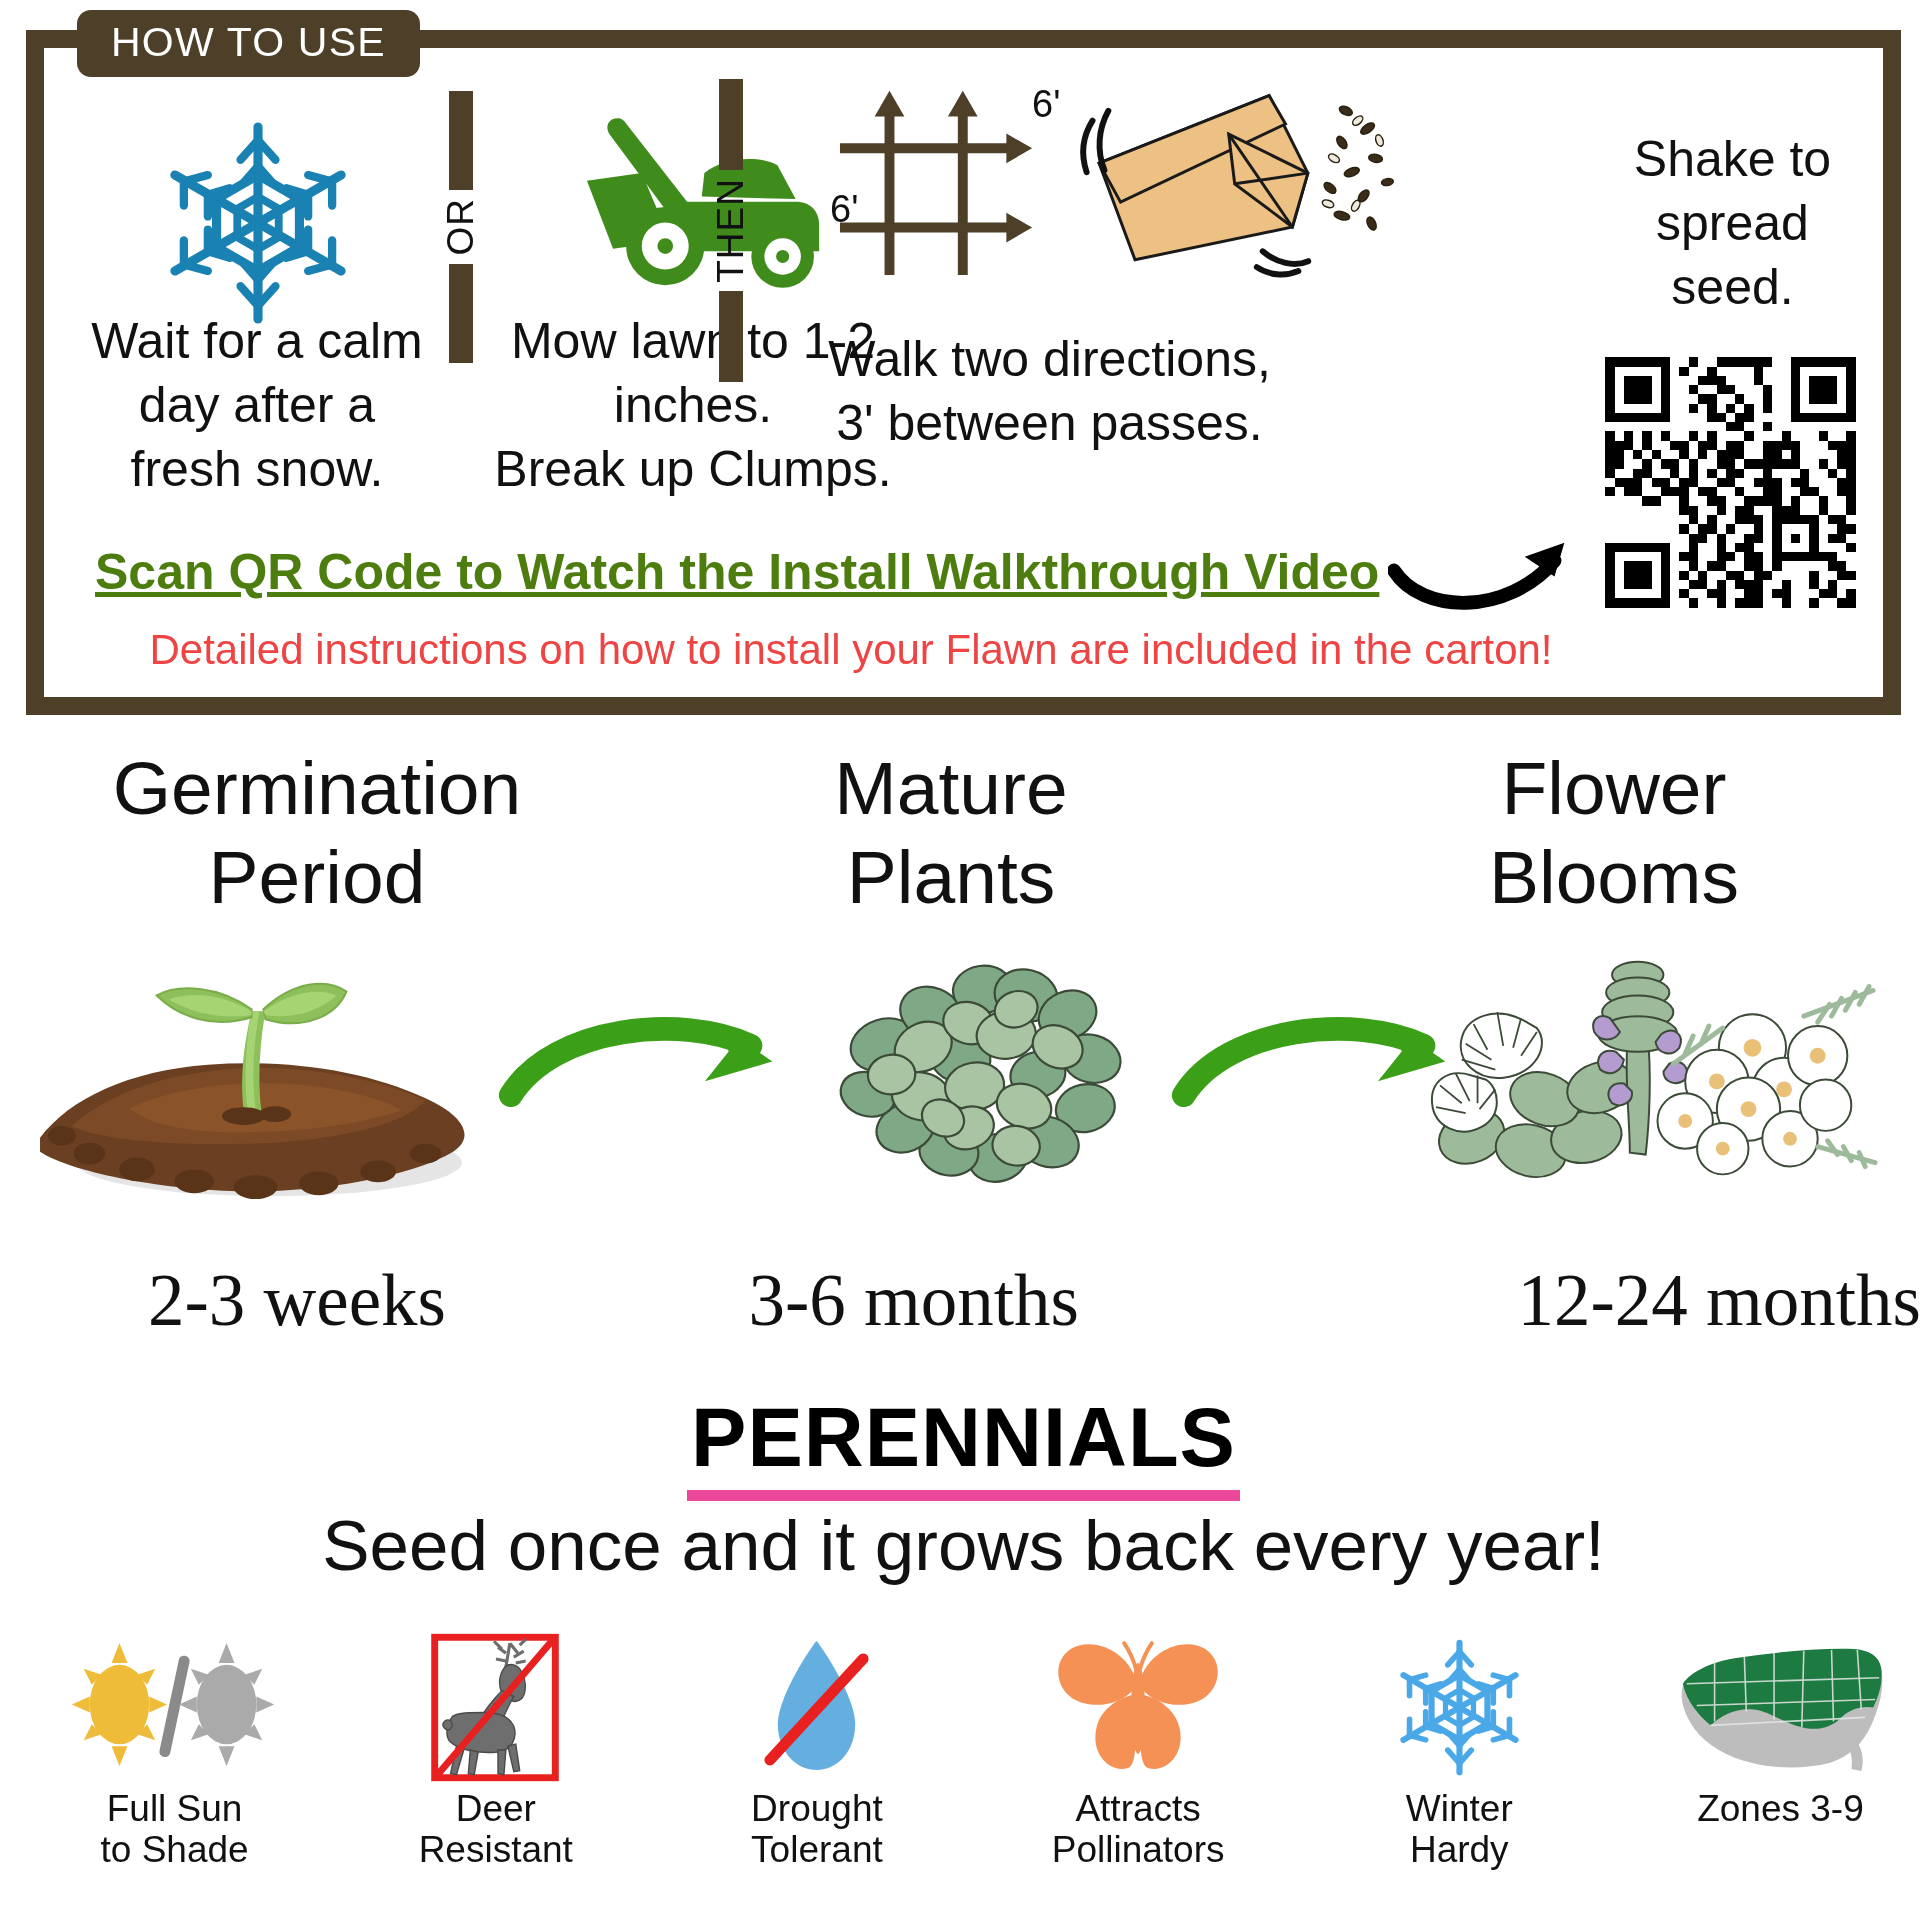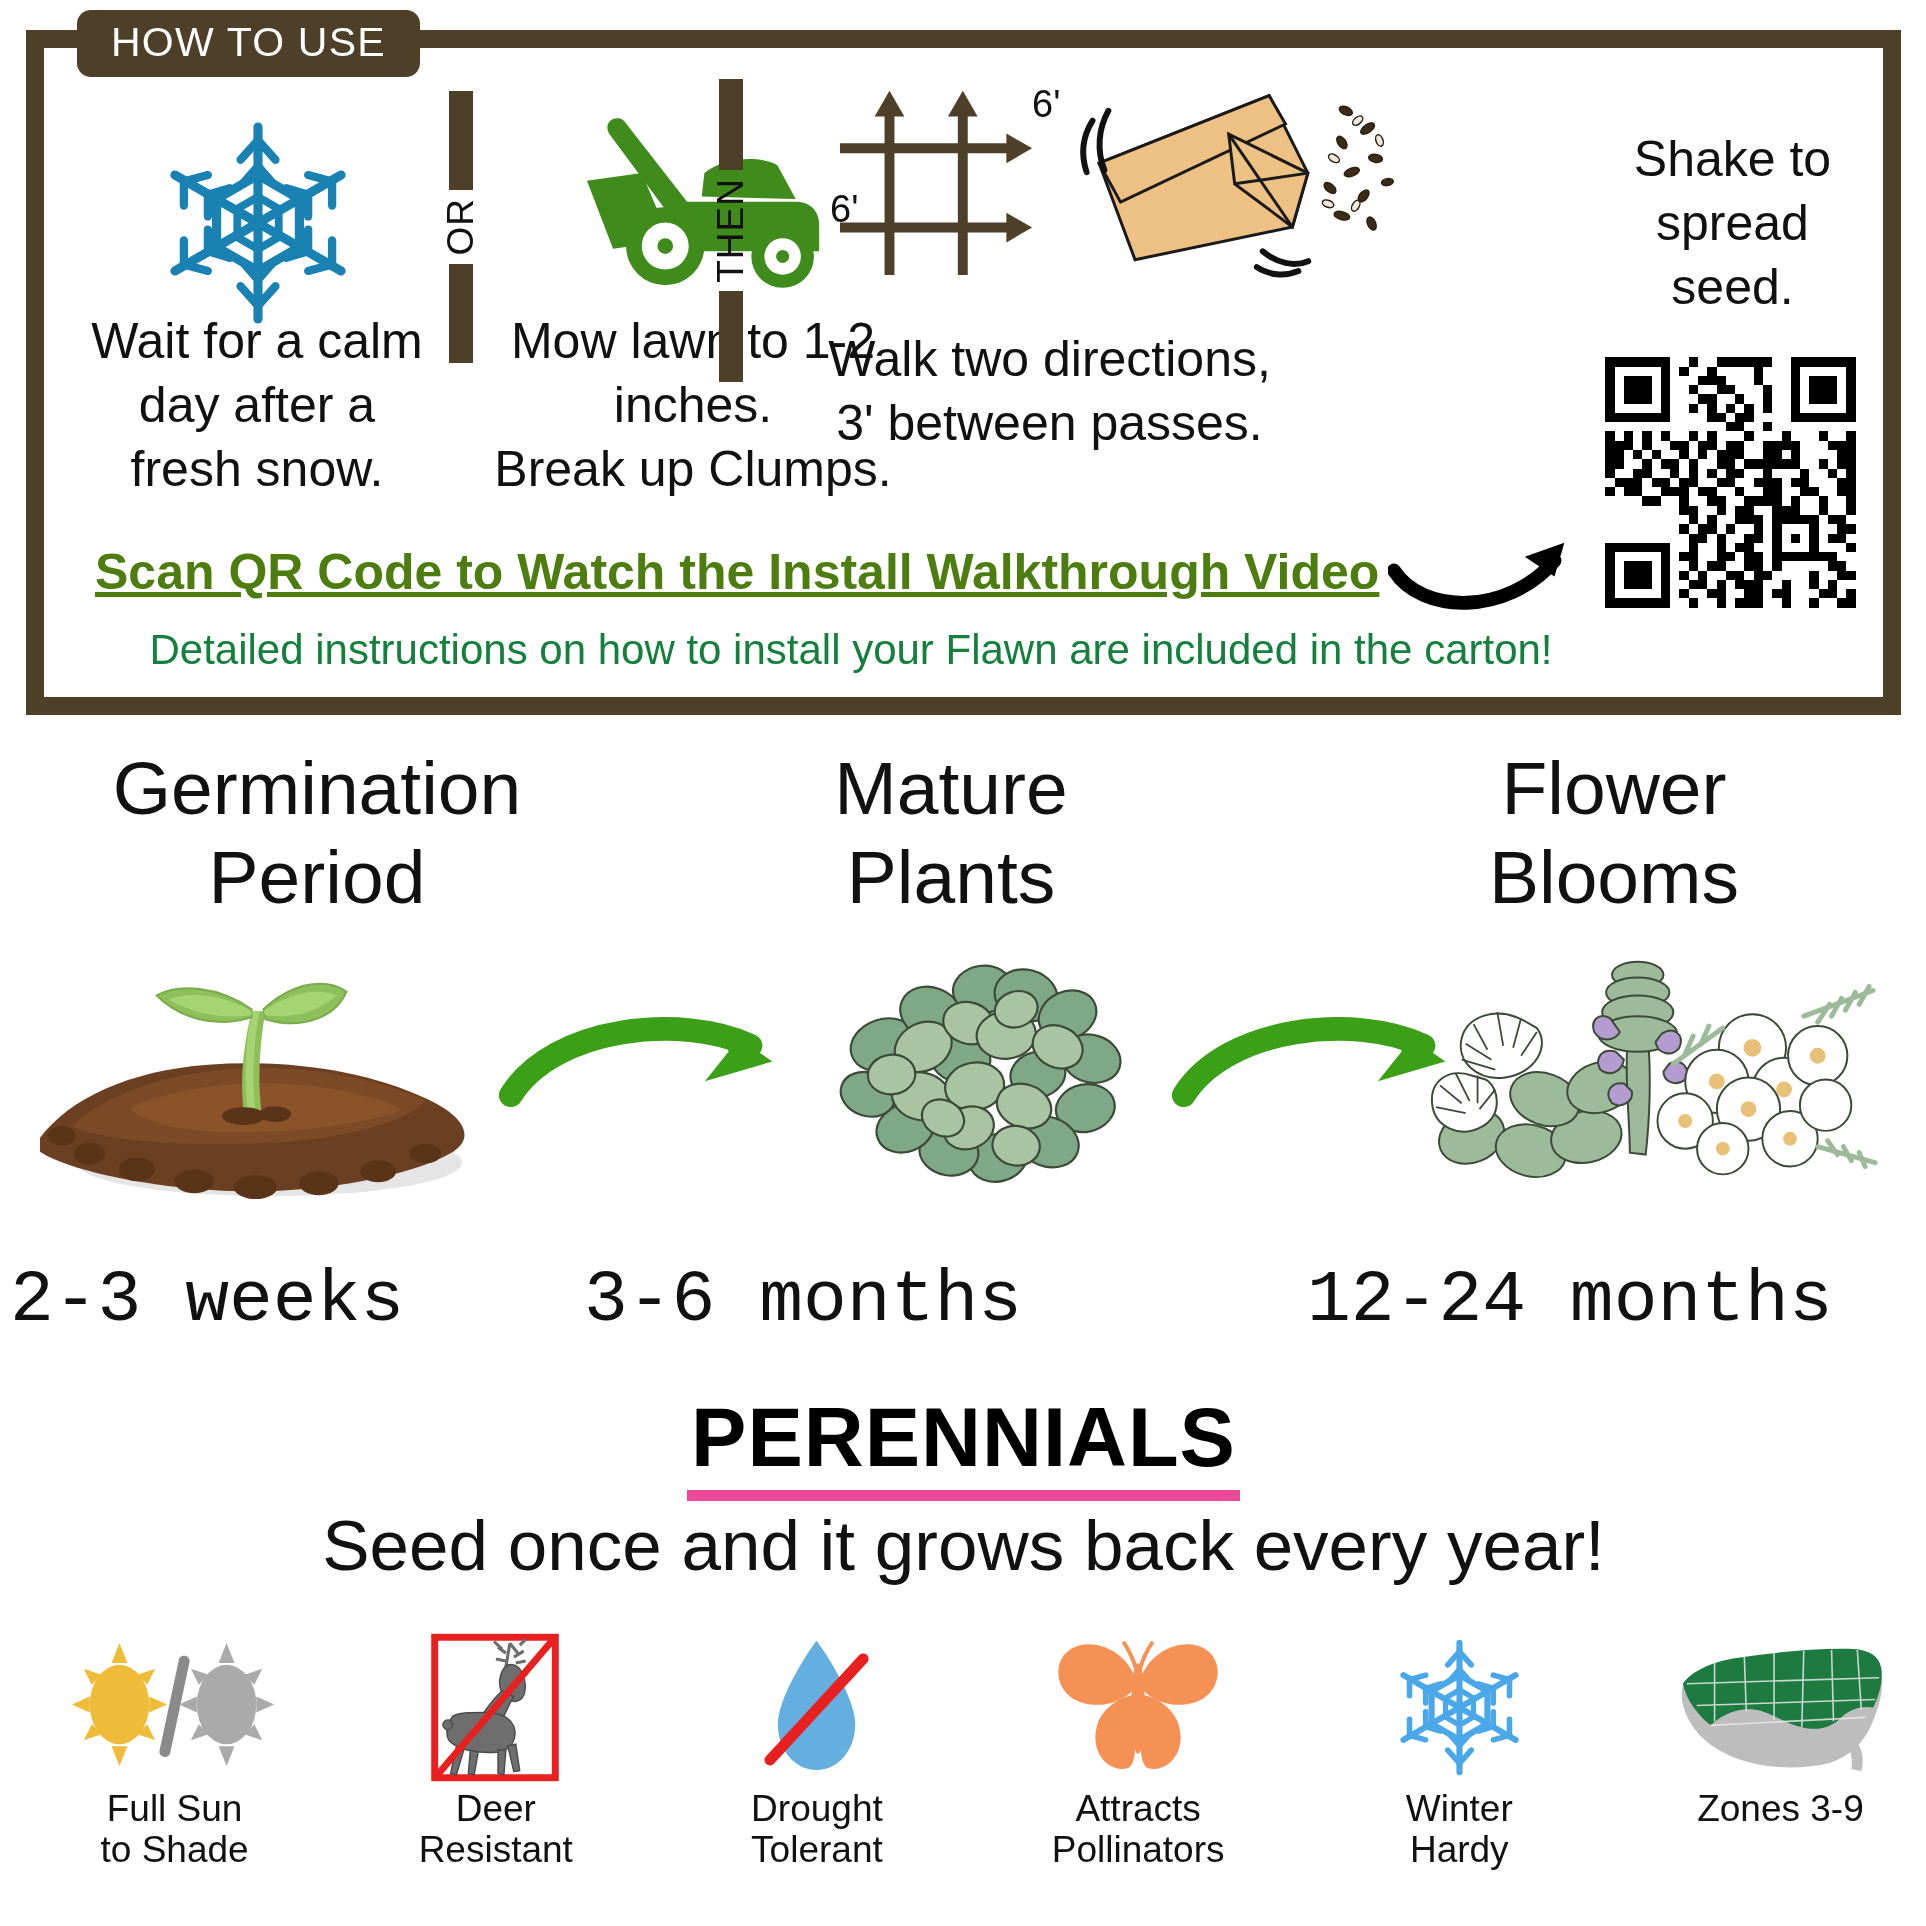--- a/index.html
+++ b/index.html
@@ -60,25 +60,25 @@
     position: absolute;
     text-align: center;
     font-size: 75px;
     line-height: 1.18;
     color: #111;
     white-space: pre-line;
     font-family: "Liberation Sans", sans-serif;
   }
   .stage-time {
     position: absolute;
-    text-align: left;
+    text-align: right;
     font-size: 73px;
     color: #111;
     white-space: nowrap;
-    font-family: Liberation Mono, monospace;
+    font-family: Liberation Serif, serif;
   }
 
   
   .perennials {
     position: absolute;
     left: 0; top: 1390px; width: 1927px;
     text-align: center;
     font-size: 83px;
     font-weight: bold;
     color: #000;
@@ -425,21 +425,21 @@
 
   <div style="position:absolute;left:1388px;top:523px;width:218px;height:109px;">
     <svg width="218" height="109" viewBox="0 0 220 110">
       <path d="M6 48 C34 92 120 94 168 38" stroke="#000" stroke-width="14" fill="none" stroke-linecap="round"></path>
       <polygon points="178 20 138 34 168 54" fill="#000"></polygon>
     </svg>
   </div>
 
   <div style="position:absolute;left:95px;top:543px;font-size:50px;font-weight:bold;color:#4d7c0f;font-family:'Liberation Sans',sans-serif;white-space:nowrap;text-decoration:underline;">Scan QR Code to Watch the Install Walkthrough Video</div>
 
-  <div style="position:absolute;left:79px;top:626px;width:1544px;text-align:center;font-size:42px;color:#15803d;font-family:'Liberation Sans',sans-serif;white-space:nowrap;">Detailed instructions on how to install your Flawn are included in the carton!</div>
+  <div style="position:absolute;left:79px;top:626px;width:1544px;text-align:center;font-size:42px;color:#ef4444;font-family:'Liberation Sans',sans-serif;white-space:nowrap;">Detailed instructions on how to install your Flawn are included in the carton!</div>
 
   <div class="stage-title" style="left:10px;top:744px;width:614px;">Germination
 Period</div>
   <div class="stage-title" style="left:644px;top:744px;width:614px;">Mature
 Plants</div>
   <div class="stage-title" style="left:1307px;top:744px;width:614px;">Flower
 Blooms</div>
 
   <div style="position:absolute;left:10px;top:950px;width:495px;height:257px;">
     <svg width="495" height="257" viewBox="0 0 500 260">

